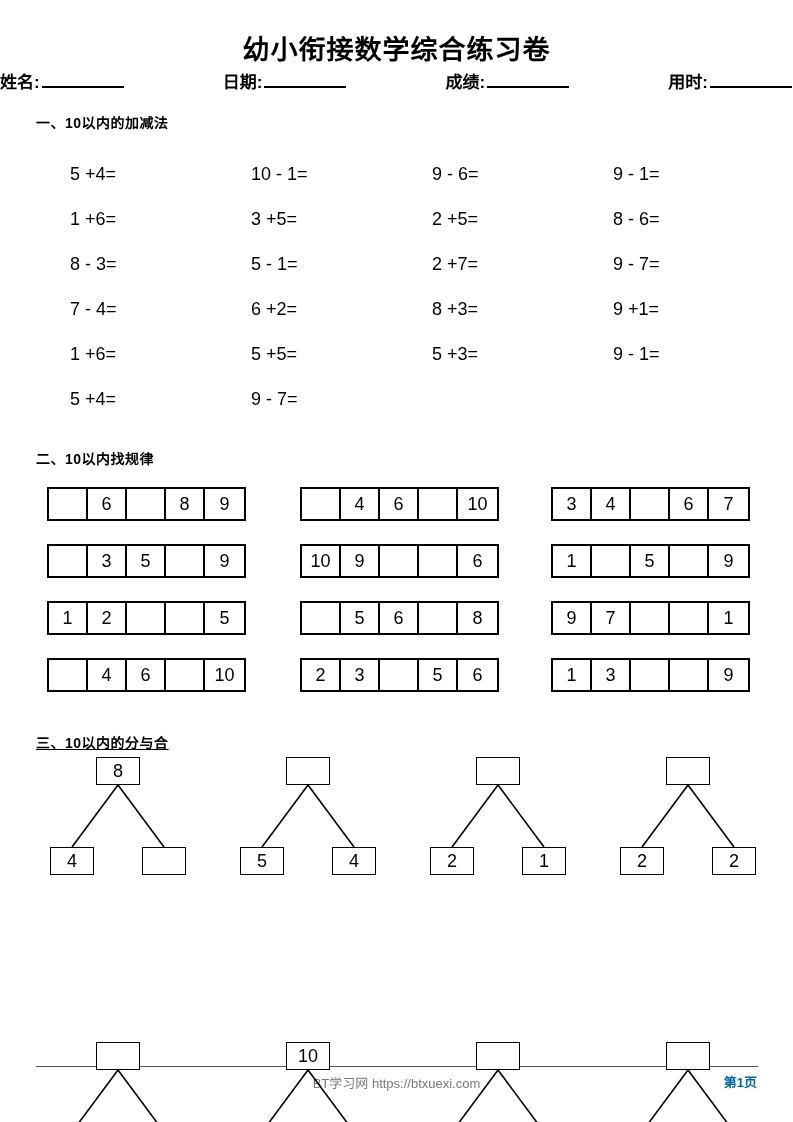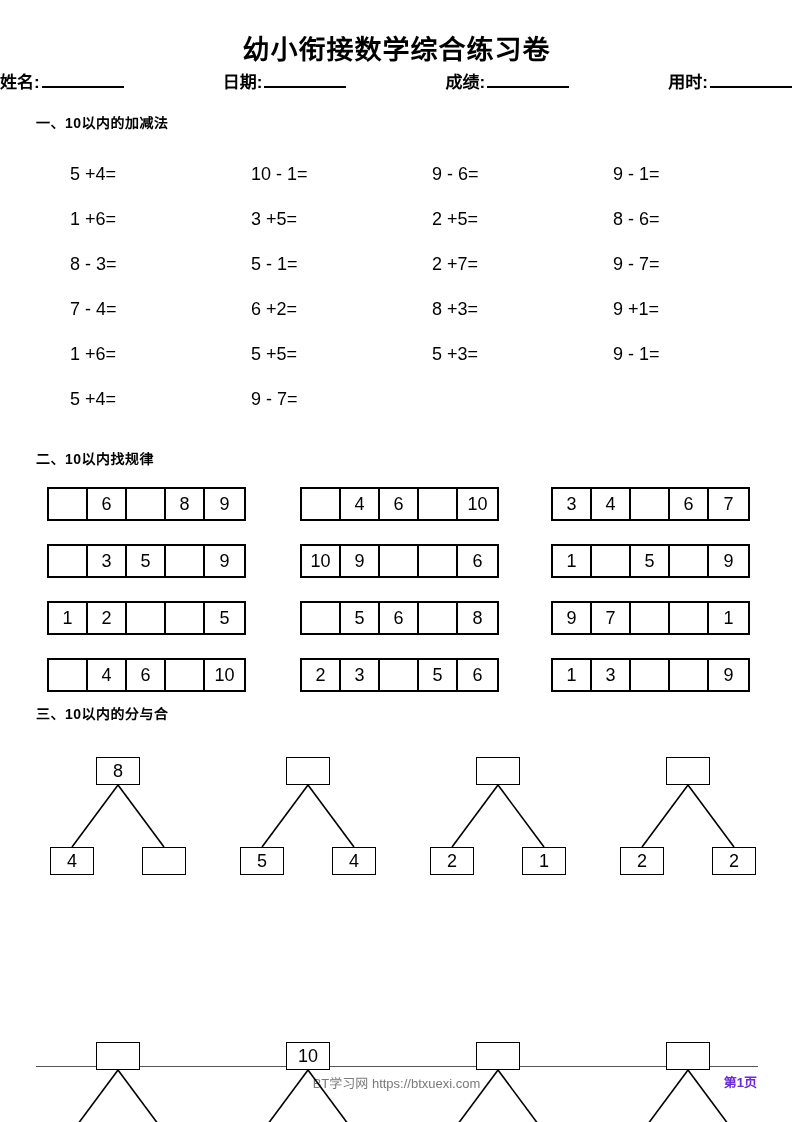--- a/index.html
+++ b/index.html
@@ -62,21 +62,21 @@
   
   .sec-heading {
     position: absolute;
     left: 36px;
     font-size: 14px;
     font-weight: 700;
     letter-spacing: 0.5px;
   }
   #sec1-heading { top: 112px; }
   #sec2-heading { top: 428px; margin-top: 20px; }
-  #sec3-heading { top: 703px; }
+  #sec3-heading { top: 732px; text-decoration: underline; }
 
   
   .arith-grid {
     position: absolute;
     top: 152px;
     left: 36px;
     width: 724px;
     display: grid;
     grid-template-columns: repeat(4, 1fr);
     grid-auto-rows: 45px;
@@ -187,21 +187,21 @@
     text-align: center;
     font-size: 13px;
     color: #7a7a7a;
   }
   .footer-page {
     position: absolute;
     right: 36px;
     top: 1072px;
     font-size: 13px;
     font-weight: 700;
-    color: #6d28d9;
+    color: #0369a1;
   }
 </style>
 </head>
 <body>
 
 <div class="page">
 
   <div class="doc-title">幼小衔接数学综合练习卷</div>
 
   <div class="meta-row" id="meta-row">

